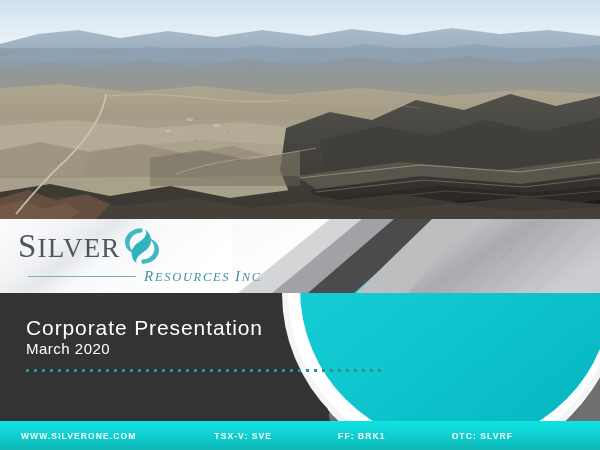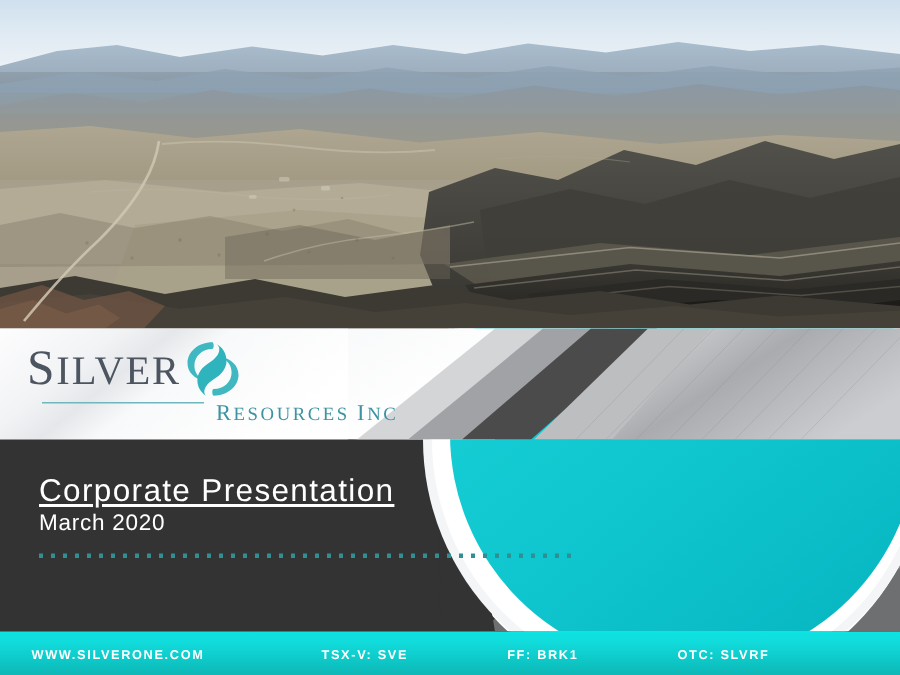--- a/index.html
+++ b/index.html
@@ -84,22 +84,24 @@
   .logo-word .cap { font-size: 33px; }
   .logo-mark {
     width: 40px;
     height: 40px;
     margin: 0 1px;
     flex: 0 0 auto;
   }
   .logo-mark svg { display: block; width: 40px; height: 40px; }
   .logo-sub {
     display: flex;
+    align-items: center;
     margin-top: 2px;
     padding-left: 10px;
+    font-style: italic;
   }
   .logo-rule {
     flex: 1 1 auto;
     height: 1px;
     background: #6fb6bd;
     margin-right: 8px;
     max-width: 108px;
   }
   .logo-sub-text {
     font-family: "Liberation Serif", serif;
@@ -116,21 +118,20 @@
     left: 26px;
     top: 316px;
     width: 420px;
   }
   .title-main {
     font-size: 21px;
     color: #ffffff;
     letter-spacing: 0.9px;
     line-height: 1.15;
     white-space: nowrap;
-    text-decoration: underline;
   }
   .title-sub {
     font-size: 15px;
     color: #ffffff;
     letter-spacing: 0.5px;
     line-height: 1.15;
     margin-top: 0;
     white-space: nowrap;
   }
   .dotted-rule {

